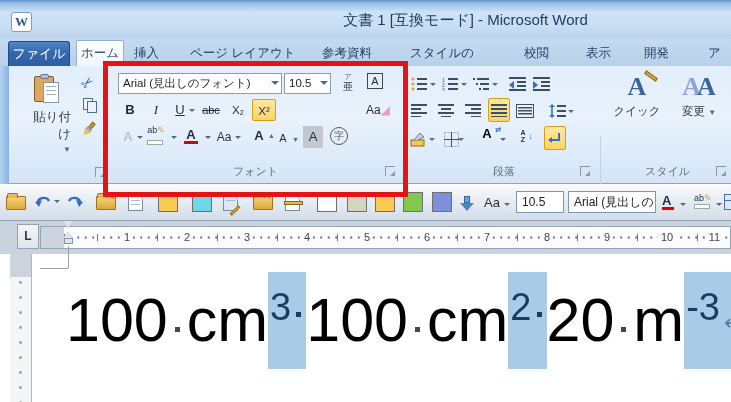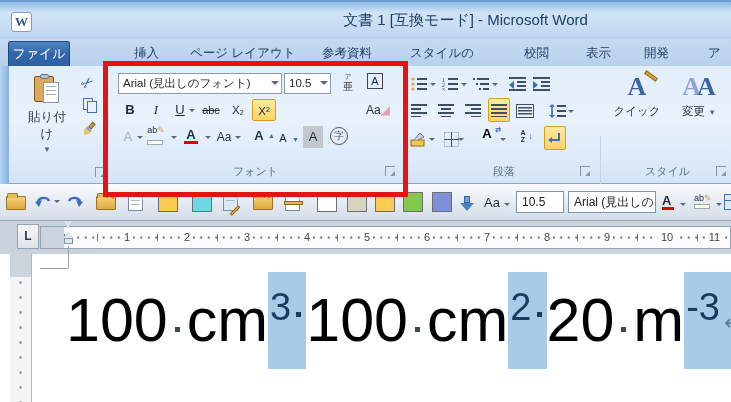--- a/index.html
+++ b/index.html
@@ -40,21 +40,21 @@
   .launcher::after { content:""; position:absolute; right:0; bottom:0; width:0; height:0;
     border-left:5px solid transparent; border-bottom:5px solid #8a97a8; }
 
   .group { position:absolute; top:66px; height:117px; }
   .g-clip   { left:9px;   width:98px; }
   .g-font   { left:113px; width:285px; }
   .g-para   { left:408px; width:192px; }
   .g-style  { left:604px; width:127px; }
 
   
-  .pastebtn { position:absolute; left:14px; top:6px; width:48px; height:84px; text-align:center; }
+  .pastebtn { position:absolute; left:14px; top:6px; width:48px; height:84px; text-align:right; }
   .clipboard-ic { position:relative; width:26px; height:30px; margin:2px auto 0; }
   .clip-board { position:absolute; left:0; top:2px; width:20px; height:26px; background:#dca85e; border:1px solid #7a5c20; border-radius:2px; }
   .clip-clip { position:absolute; left:6px; top:0; width:9px; height:5px; background:#b9c2cc; border:1px solid #6e7a86; border-radius:2px; }
   .clip-page { position:absolute; left:9px; top:8px; width:16px; height:21px; background:#fff; border:1px solid #8a97a8; }
   .clip-page i { display:block; height:1px; background:#9fb0c4; margin:3px 2px 0; }
   .paste-label { font-size:12.5px; color:#2f3a46; margin-top:5px; }
   .paste-arrow { color:#5a6a7a; font-size:8px; margin-top:2px; }
   .smallcol { position:absolute; left:72px; top:8px; width:24px; }
   .scissors { font-size:15px; color:#3a6bc4; transform:rotate(-40deg); display:inline-block; }
   .copy-ic { position:relative; width:14px; height:15px; margin:6px 0 0 2px; }
@@ -160,20 +160,21 @@
 
 <div class="screen">
 
   <div class="titlebar">
     <div class="appicon">W</div>
     <div class="title">文書 1 [互換モード] - Microsoft Word</div>
   </div>
 
   <div class="tabrow">
     <div class="filetab">ファイル</div>
+    <div class="hometab">ホーム</div>
     <div class="tab" style="left:134px">挿入</div>
     <div class="tab" style="left:190px">ページ レイアウト</div>
     <div class="tab" style="left:322px">参考資料</div>
     <div class="tab" style="left:410px">スタイルの</div>
     <div class="tab" style="left:524px">校閲</div>
     <div class="tab" style="left:586px">表示</div>
     <div class="tab" style="left:644px">開発</div>
     <div class="tab" style="left:708px">ア</div>
   </div>
 

